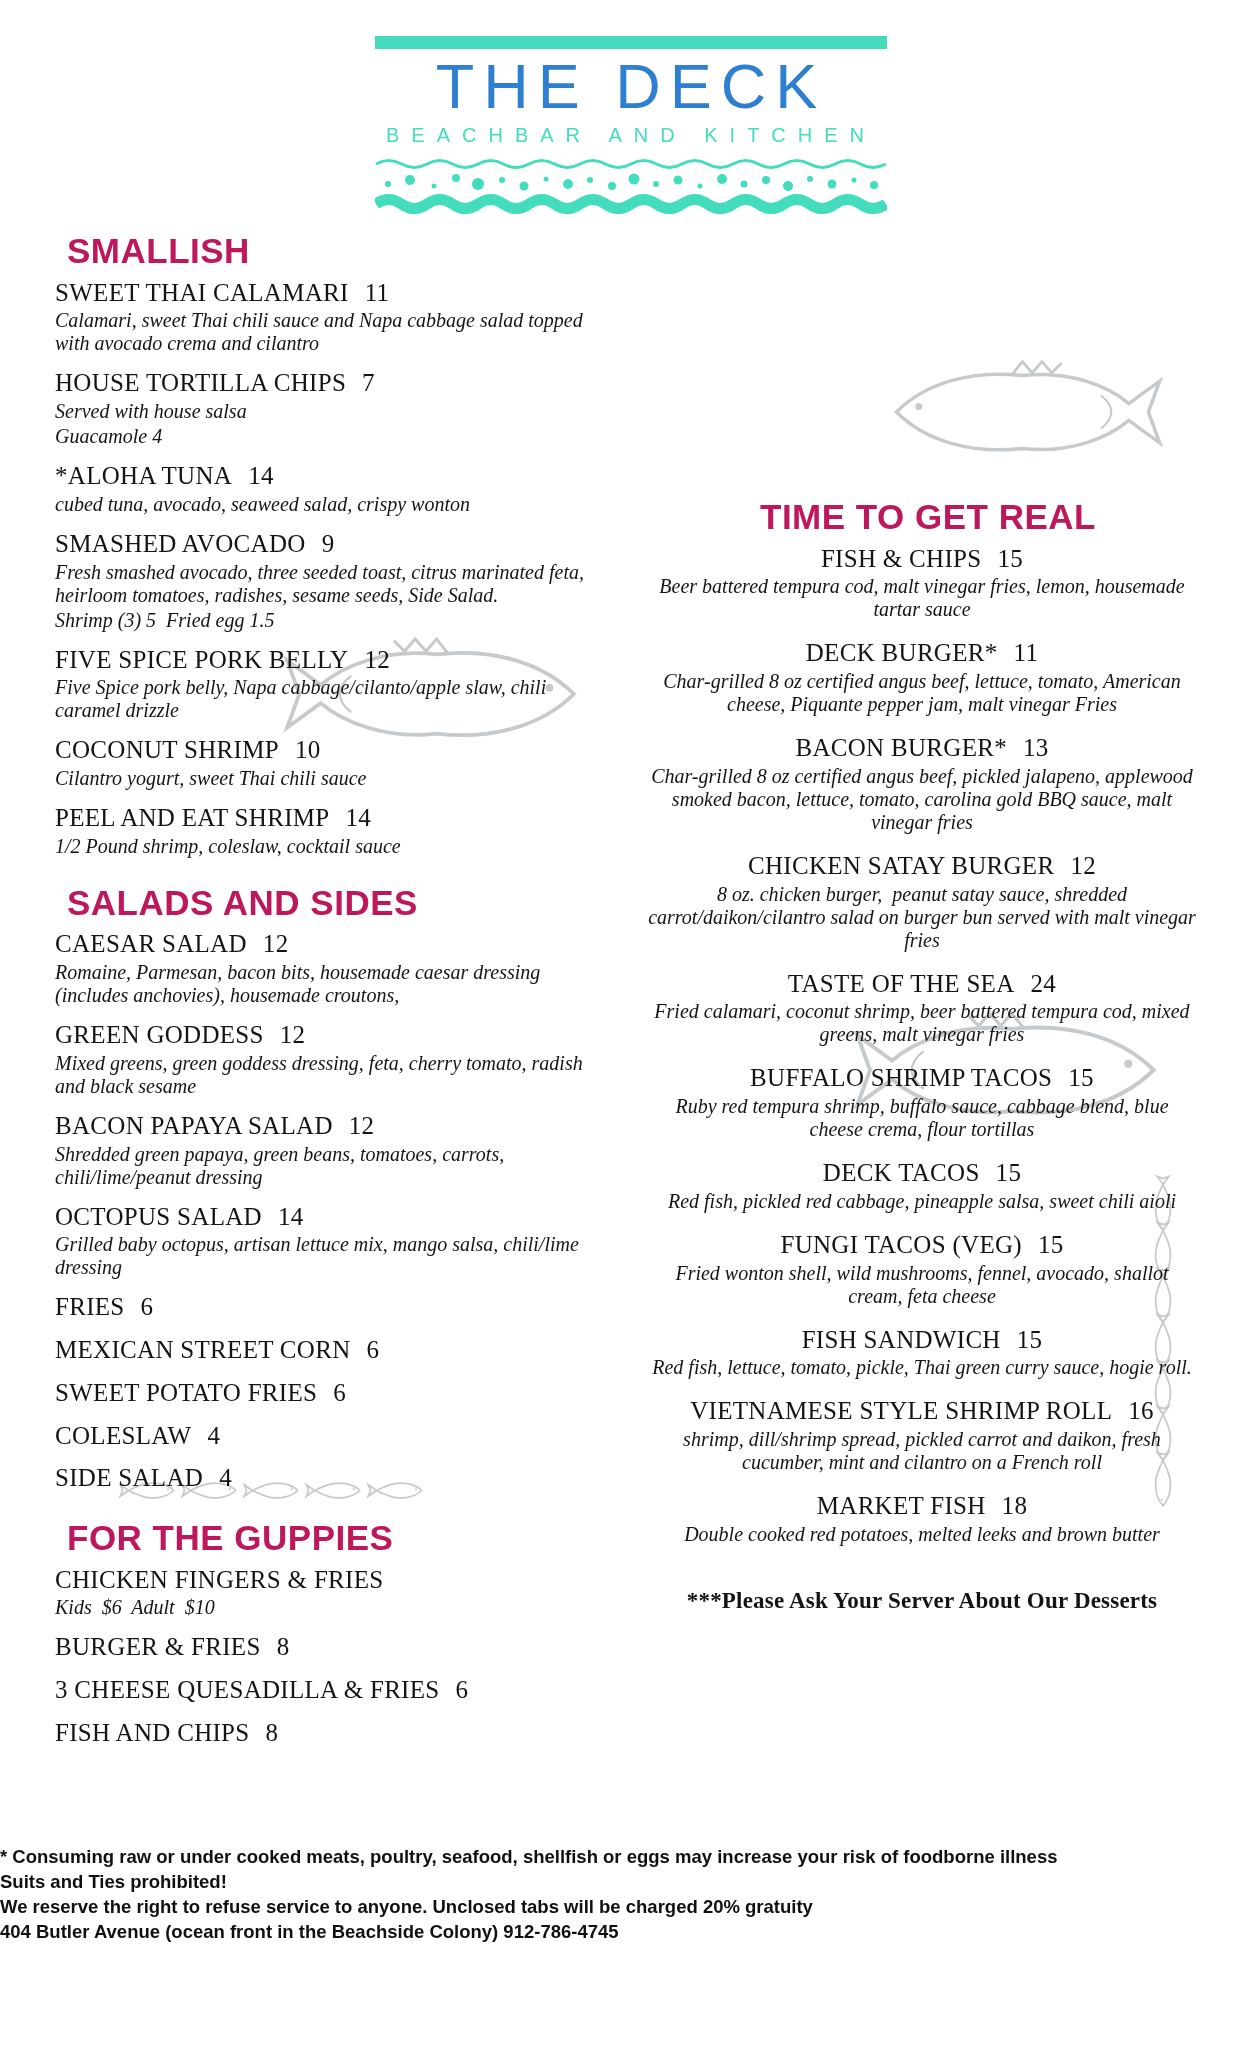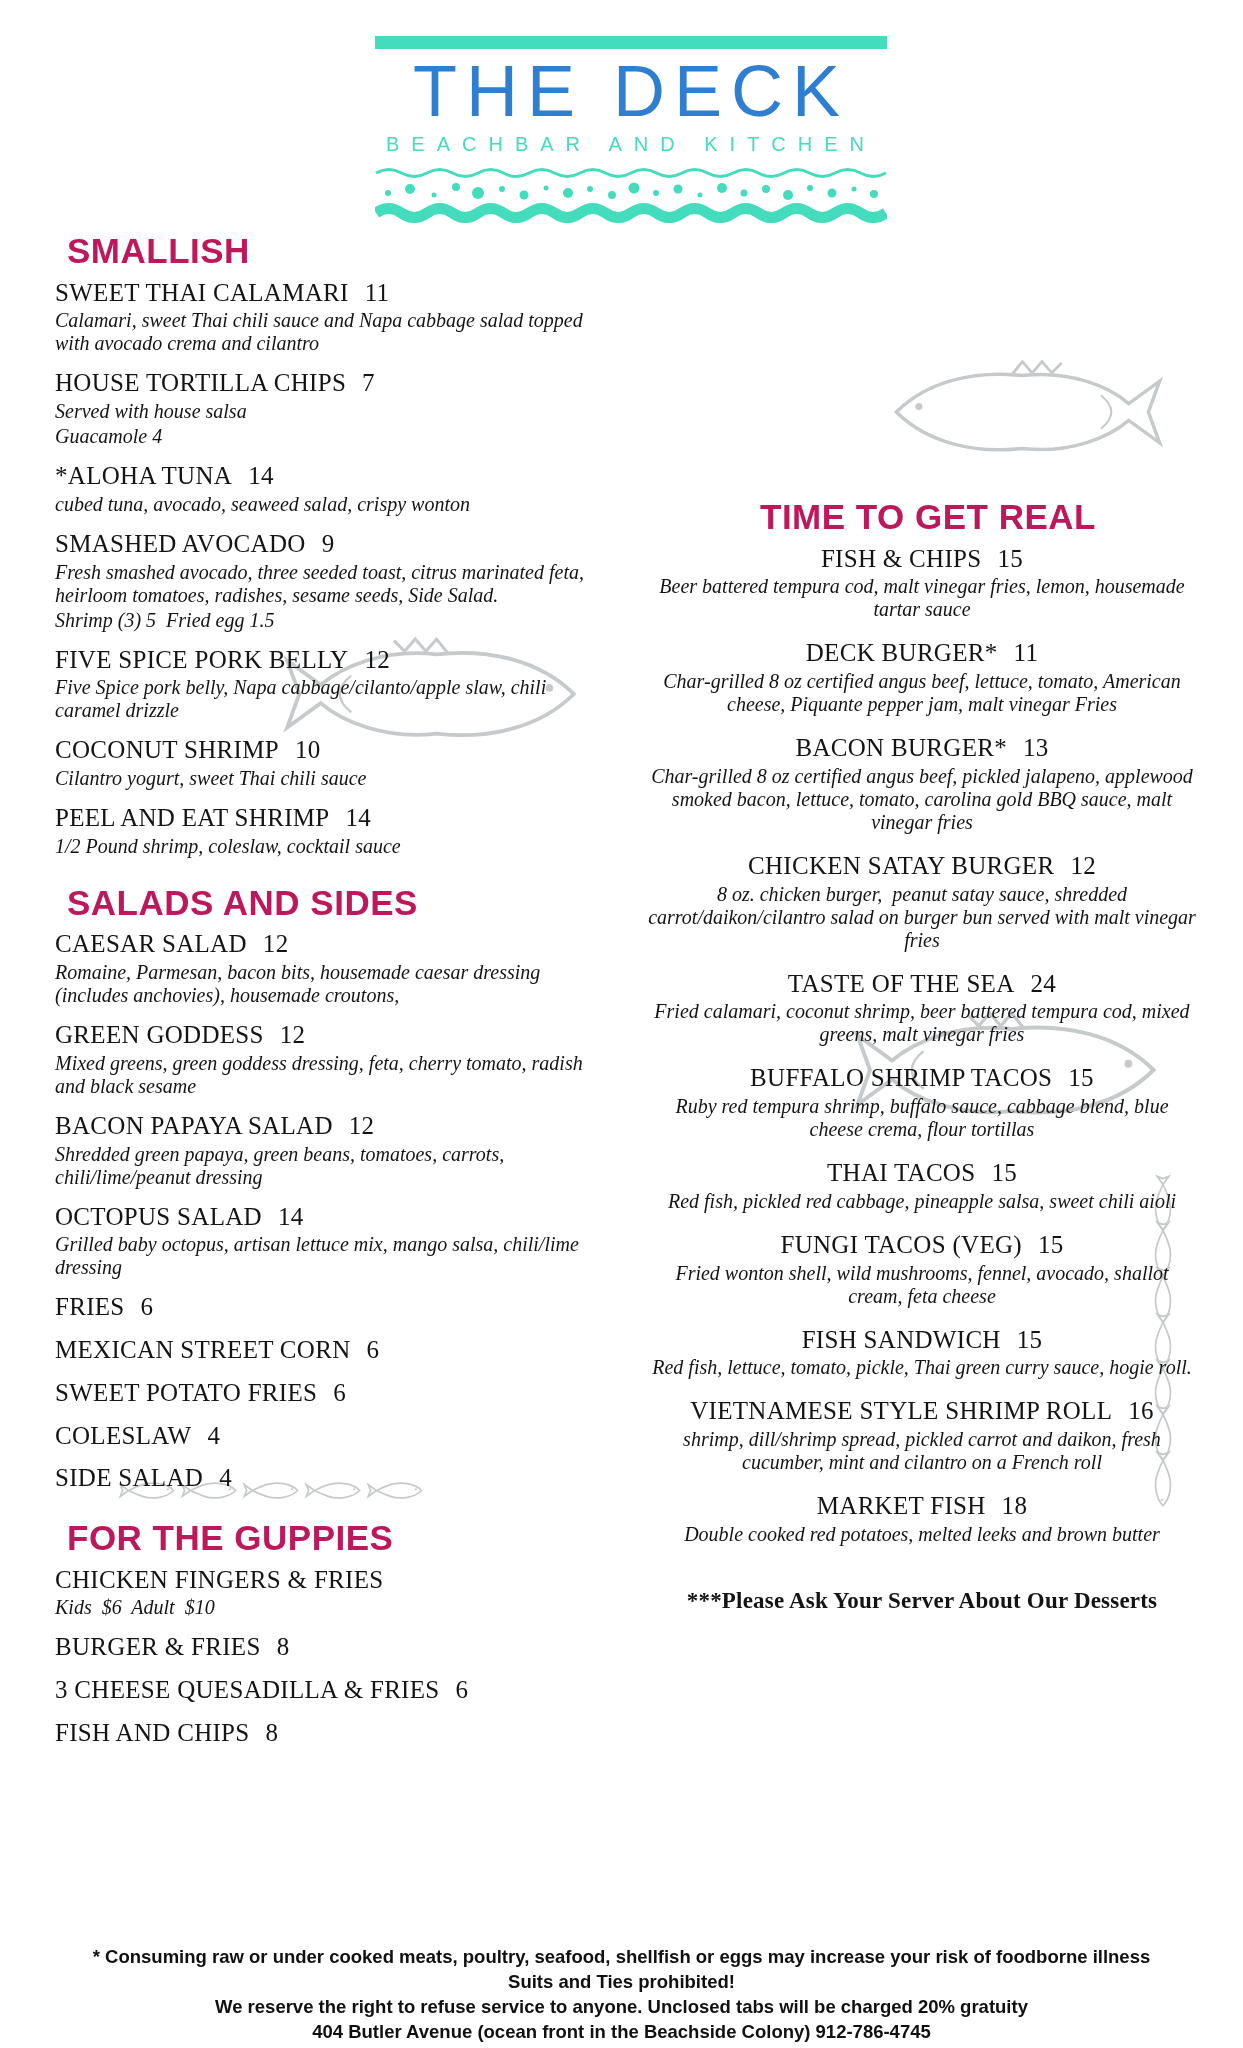--- a/index.html
+++ b/index.html
@@ -13,21 +13,21 @@
     overflow: hidden;
   }
 
   
   .logo { position: absolute; left: 375px; top: 36px; width: 512px; text-align: center; z-index: 1; }
   .bar-top { height: 13px; background: var(--logo-teal, #43dcbd); margin-bottom: 5px; }
   .logo-title {
     margin: 0;
     font-family: "Liberation Sans", sans-serif;
     font-weight: 400;
-    font-size: 72px;
+    font-size: 63px;
     line-height: 1.04;
     letter-spacing: 9px;
     color: var(--logo-blue, #2e7fd2);
     white-space: nowrap;
   }
   .logo-subtitle {
     font-family: "Liberation Sans", sans-serif;
     font-size: 20px;
     letter-spacing: 12px;
     margin-top: 4px;
@@ -61,22 +61,22 @@
     font-size: 20px;
     line-height: 1.15;
     margin-top: 2px;
     white-space: pre-wrap;
   }
 
   .desserts-note { font-weight: 700; font-size: 23px; margin-top: 42px; letter-spacing: 0.2px; }
 
   
   .page-footer {
-    position: absolute; left: 0; top: 1944px; width: 1243px;
-    text-align: center; z-index: 2;
+    position: absolute; left: 0; top: 1844px; width: 1243px;
+    z-index: 2;
     font-family: "Liberation Sans", sans-serif;
     font-weight: 700;
     font-size: 18.5px;
     line-height: 25px;
     color: #101010;
   }
 
   
   .fish { position: absolute; color: var(--fish-gray, #c6cacc); z-index: 0; }
   .fish-top-right { left: 878px; top: 356px; width: 300px; height: 112px; }
@@ -409,21 +409,21 @@
   <div class="menu-item">
     <div class="item-title">
       <span class="item-name">BUFFALO SHRIMP TACOS</span><span class="item-price">15</span>
     </div>
     <div class="item-desc">Ruby red tempura shrimp, buffalo sauce, cabbage blend, blue cheese crema, flour tortillas</div>
 
   </div>
 
   <div class="menu-item">
     <div class="item-title">
-      <span class="item-name">THAI TACOS</span><span class="item-price">15</span>
+      <span class="item-name">DECK TACOS</span><span class="item-price">15</span>
     </div>
     <div class="item-desc">Red fish, pickled red cabbage, pineapple salsa, sweet chili aioli</div>
 
   </div>
 
   <div class="menu-item">
     <div class="item-title">
       <span class="item-name">FUNGI TACOS (VEG)</span><span class="item-price">15</span>
     </div>
     <div class="item-desc">Fried wonton shell, wild mushrooms, fennel, avocado, shallot cream, feta cheese</div>

